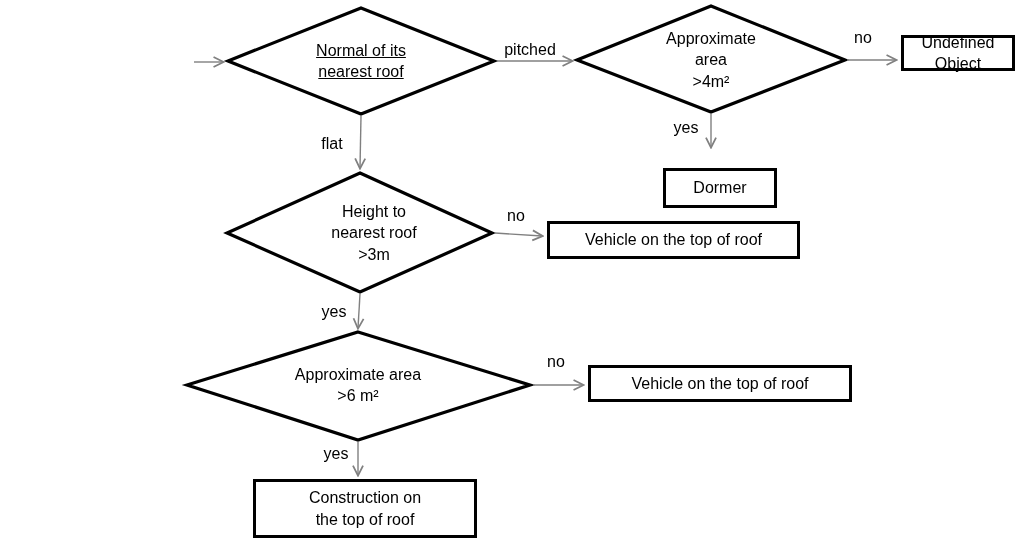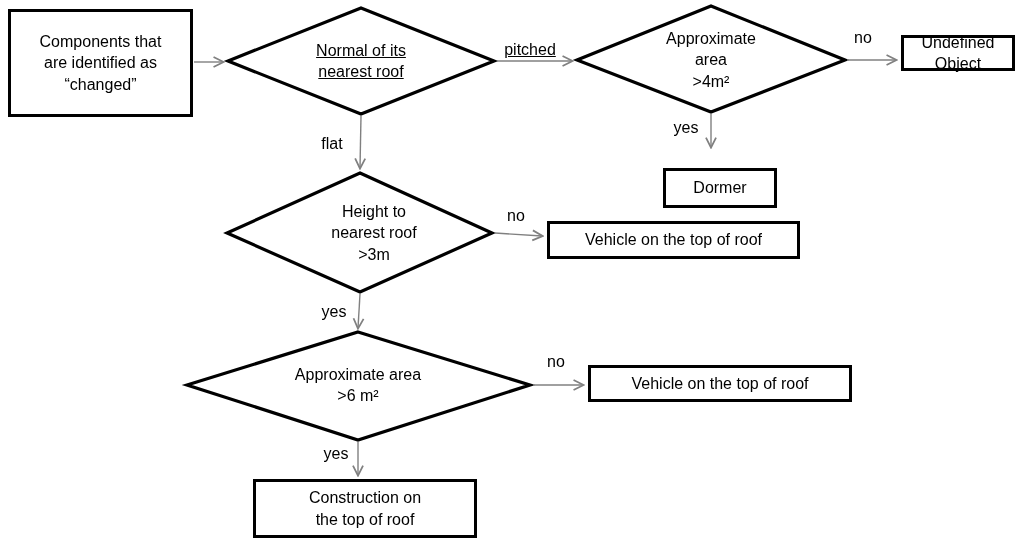--- a/index.html
+++ b/index.html
@@ -64,23 +64,20 @@
     <line x1="497" y1="61" x2="572" y2="61" stroke="#808080" stroke-width="1.4" marker-end="url(#arrow)"></line>
     <line x1="361" y1="116" x2="360" y2="168" stroke="#808080" stroke-width="1.4" marker-end="url(#arrow)"></line>
     <line x1="847" y1="60" x2="896" y2="60" stroke="#808080" stroke-width="1.4" marker-end="url(#arrow)"></line>
     <line x1="711" y1="114" x2="711" y2="147" stroke="#808080" stroke-width="1.4" marker-end="url(#arrow)"></line>
     <line x1="495" y1="233" x2="542" y2="236" stroke="#808080" stroke-width="1.4" marker-end="url(#arrow)"></line>
     <line x1="360" y1="294" x2="358" y2="328" stroke="#808080" stroke-width="1.4" marker-end="url(#arrow)"></line>
     <line x1="533" y1="385" x2="583" y2="385" stroke="#808080" stroke-width="1.4" marker-end="url(#arrow)"></line>
     <line x1="358" y1="442" x2="358" y2="475" stroke="#808080" stroke-width="1.4" marker-end="url(#arrow)"></line>
   </svg>
 
-  <div class="node" style="left:8px; top:9px; width:185px; height:108px;">Components that
-are identified as
-“changed”</div>
 
   <div class="node" style="left:901px; top:35px; width:114px; height:36px;">Undefined
 Object</div>
 
   <div class="node" style="left:663px; top:168px; width:114px; height:40px;">Dormer</div>
 
   <div class="node" style="left:547px; top:221px; width:253px; height:38px;">Vehicle on the top of roof</div>
 
   <div class="node" style="left:588px; top:365px; width:264px; height:37px;">Vehicle on the top of roof</div>
 
@@ -94,21 +91,21 @@
 area
 &gt;4m²</div>
 
   <div class="dtext" style="left:284px; top:188px; width:180px; height:90px;">Height to
 nearest roof
 &gt;3m</div>
 
   <div class="dtext" style="left:238px; top:355px; width:240px; height:60px;">Approximate area
 &gt;6 m²</div>
 
-  <div class="elabel" style="left:495px; top:41px; width:70px;text-decoration:underline;">pitched</div>
+  <div class="elabel" style="left:495px; top:41px; width:70px;">pitched</div>
 
   <div class="elabel" style="left:302px; top:135px; width:60px;">flat</div>
 
   <div class="elabel" style="left:843px; top:29px; width:40px;">no</div>
 
   <div class="elabel" style="left:666px; top:119px; width:40px;">yes</div>
 
   <div class="elabel" style="left:496px; top:207px; width:40px;">no</div>
 
   <div class="elabel" style="left:314px; top:303px; width:40px;">yes</div>

